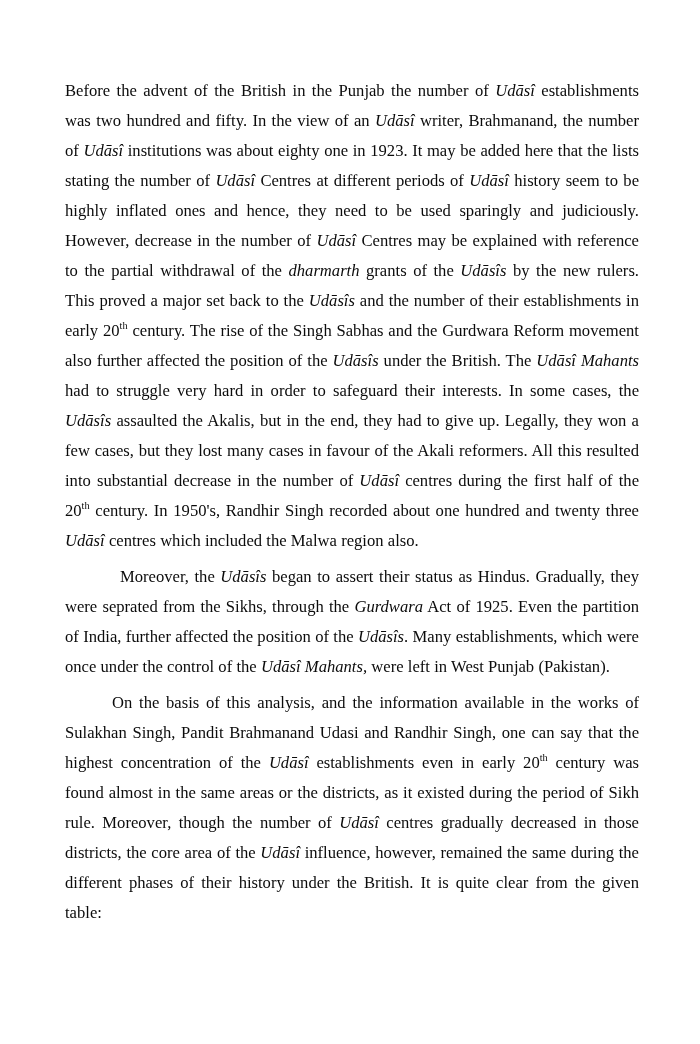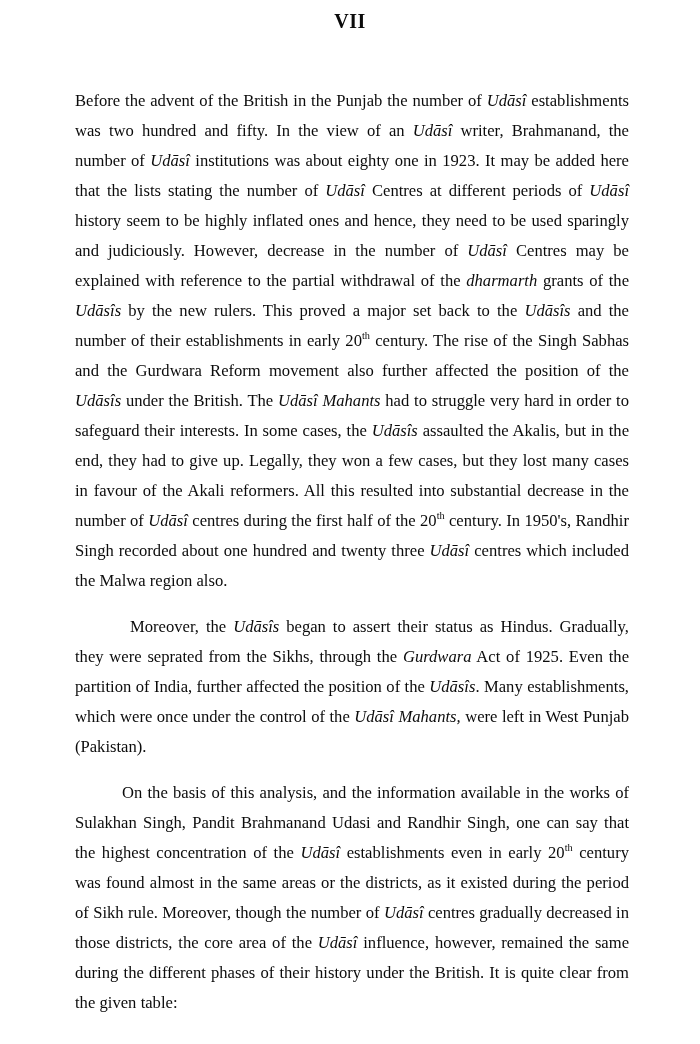--- a/index.html
+++ b/index.html
@@ -32,21 +32,21 @@
     padding-top: 9px;
     line-height: 24px;
   }
   .body-block {
     position: absolute;
     left: 59px;
     top: 70px;
     width: 586px;
   }
   p.para {
-    margin: 16px;
+    margin: 6px;
     text-align: justify;
     text-justify: inter-word;
     font-size: 16.6px;
     line-height: 30px;
     hyphens: none;
     word-spacing: 0.1px;
   }
   p.para.indent-small { text-indent: 47px; }
   p.para.indent-large { text-indent: 55px; }
   i, em { font-style: italic; }
@@ -54,21 +54,20 @@
     font-size: 0.62em;
     vertical-align: super;
     line-height: 0;
   }
 </style>
 </head>
 <body style="background: rgb(255, 255, 255); color: rgb(11, 11, 11);">
 
 <div class="page">
 
-  <h1 class="section-heading">VII</h1>
 
   <div class="body-block">
     <p class="para" id="para-1"><span>Before the advent of the British in the Punjab the number of </span><i>Udāsî</i><span> establishments was two hundred and fifty. In the view of an </span><i>Udāsî</i><span> writer, Brahmanand, the number of </span><i>Udāsî</i><span> institutions was about eighty one in 1923. It may be added here that the lists stating the number of </span><i>Udāsî</i><span> Centres at different periods of </span><i>Udāsî</i><span> history seem to be highly inflated ones and hence, they need to be used sparingly and judiciously. However, decrease in the number of </span><i>Udāsî</i><span> Centres may be explained with reference to the partial withdrawal of the </span><i>dharmarth</i><span> grants of the </span><i>Udāsîs</i><span> by the new rulers. This proved a major set back to the </span><i>Udāsîs</i><span> and the number of their establishments in early 20</span><sup>th</sup><span> century. The rise of the Singh Sabhas and the Gurdwara Reform movement also further affected the position of the </span><i>Udāsîs</i><span> under the British. The </span><i>Udāsî Mahants</i><span> had to struggle very hard in order to safeguard their interests. In some cases, the </span><i>Udāsîs</i><span> assaulted the Akalis, but in the end, they had to give up. Legally, they won a few cases, but they lost many cases in favour of the Akali reformers. All this resulted into substantial decrease in the number of </span><i>Udāsî</i><span> centres during the first half of the 20</span><sup>th</sup><span> century. In 1950's, Randhir Singh recorded about one hundred and twenty three </span><i>Udāsî</i><span> centres which included the Malwa region also.</span></p>
     <p class="para indent-large" id="para-2"><span>Moreover, the </span><i>Udāsîs</i><span> began to assert their status as Hindus. Gradually, they were seprated from the Sikhs, through the </span><i>Gurdwara</i><span> Act of 1925. Even the partition of India, further affected the position of the </span><i>Udāsîs</i><span>. Many establishments, which were once under the control of the </span><i>Udāsî Mahants,</i><span> were left in West Punjab (Pakistan).</span></p>
     <p class="para indent-small" id="para-3"><span>On the basis of this analysis, and the information available in the works of Sulakhan Singh, Pandit Brahmanand Udasi and Randhir Singh, one can say that the highest concentration of the </span><i>Udāsî</i><span> establishments even in early 20</span><sup>th</sup><span> century was found almost in the same areas or the districts, as it existed during the period of Sikh rule. Moreover, though the number of </span><i>Udāsî</i><span> centres gradually decreased in those districts, the core area of the </span><i>Udāsî</i><span> influence, however, remained the same during the different phases of their history under the British. It is quite clear from the given table:</span></p>
   </div>
 
 </div>
 
 </body></html>

